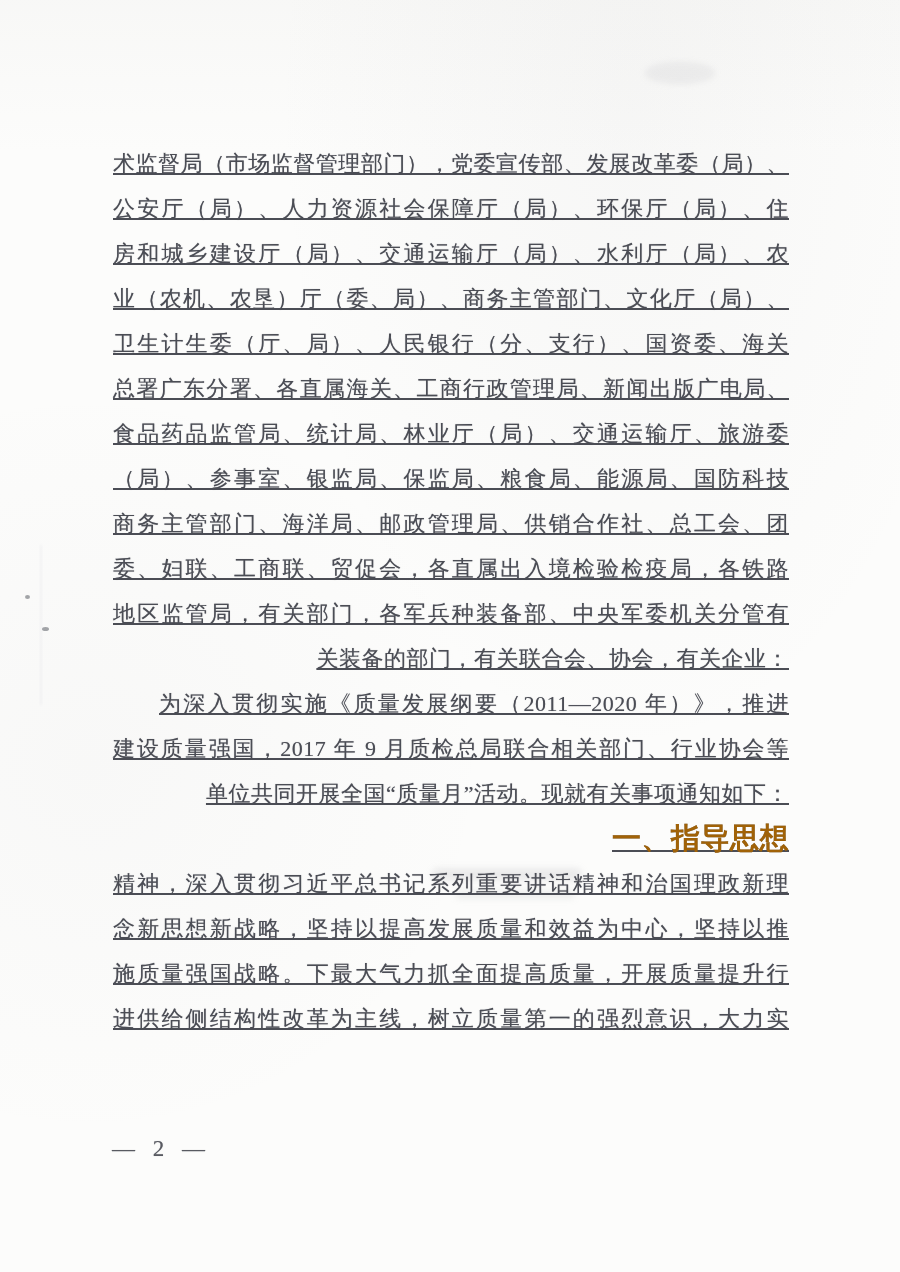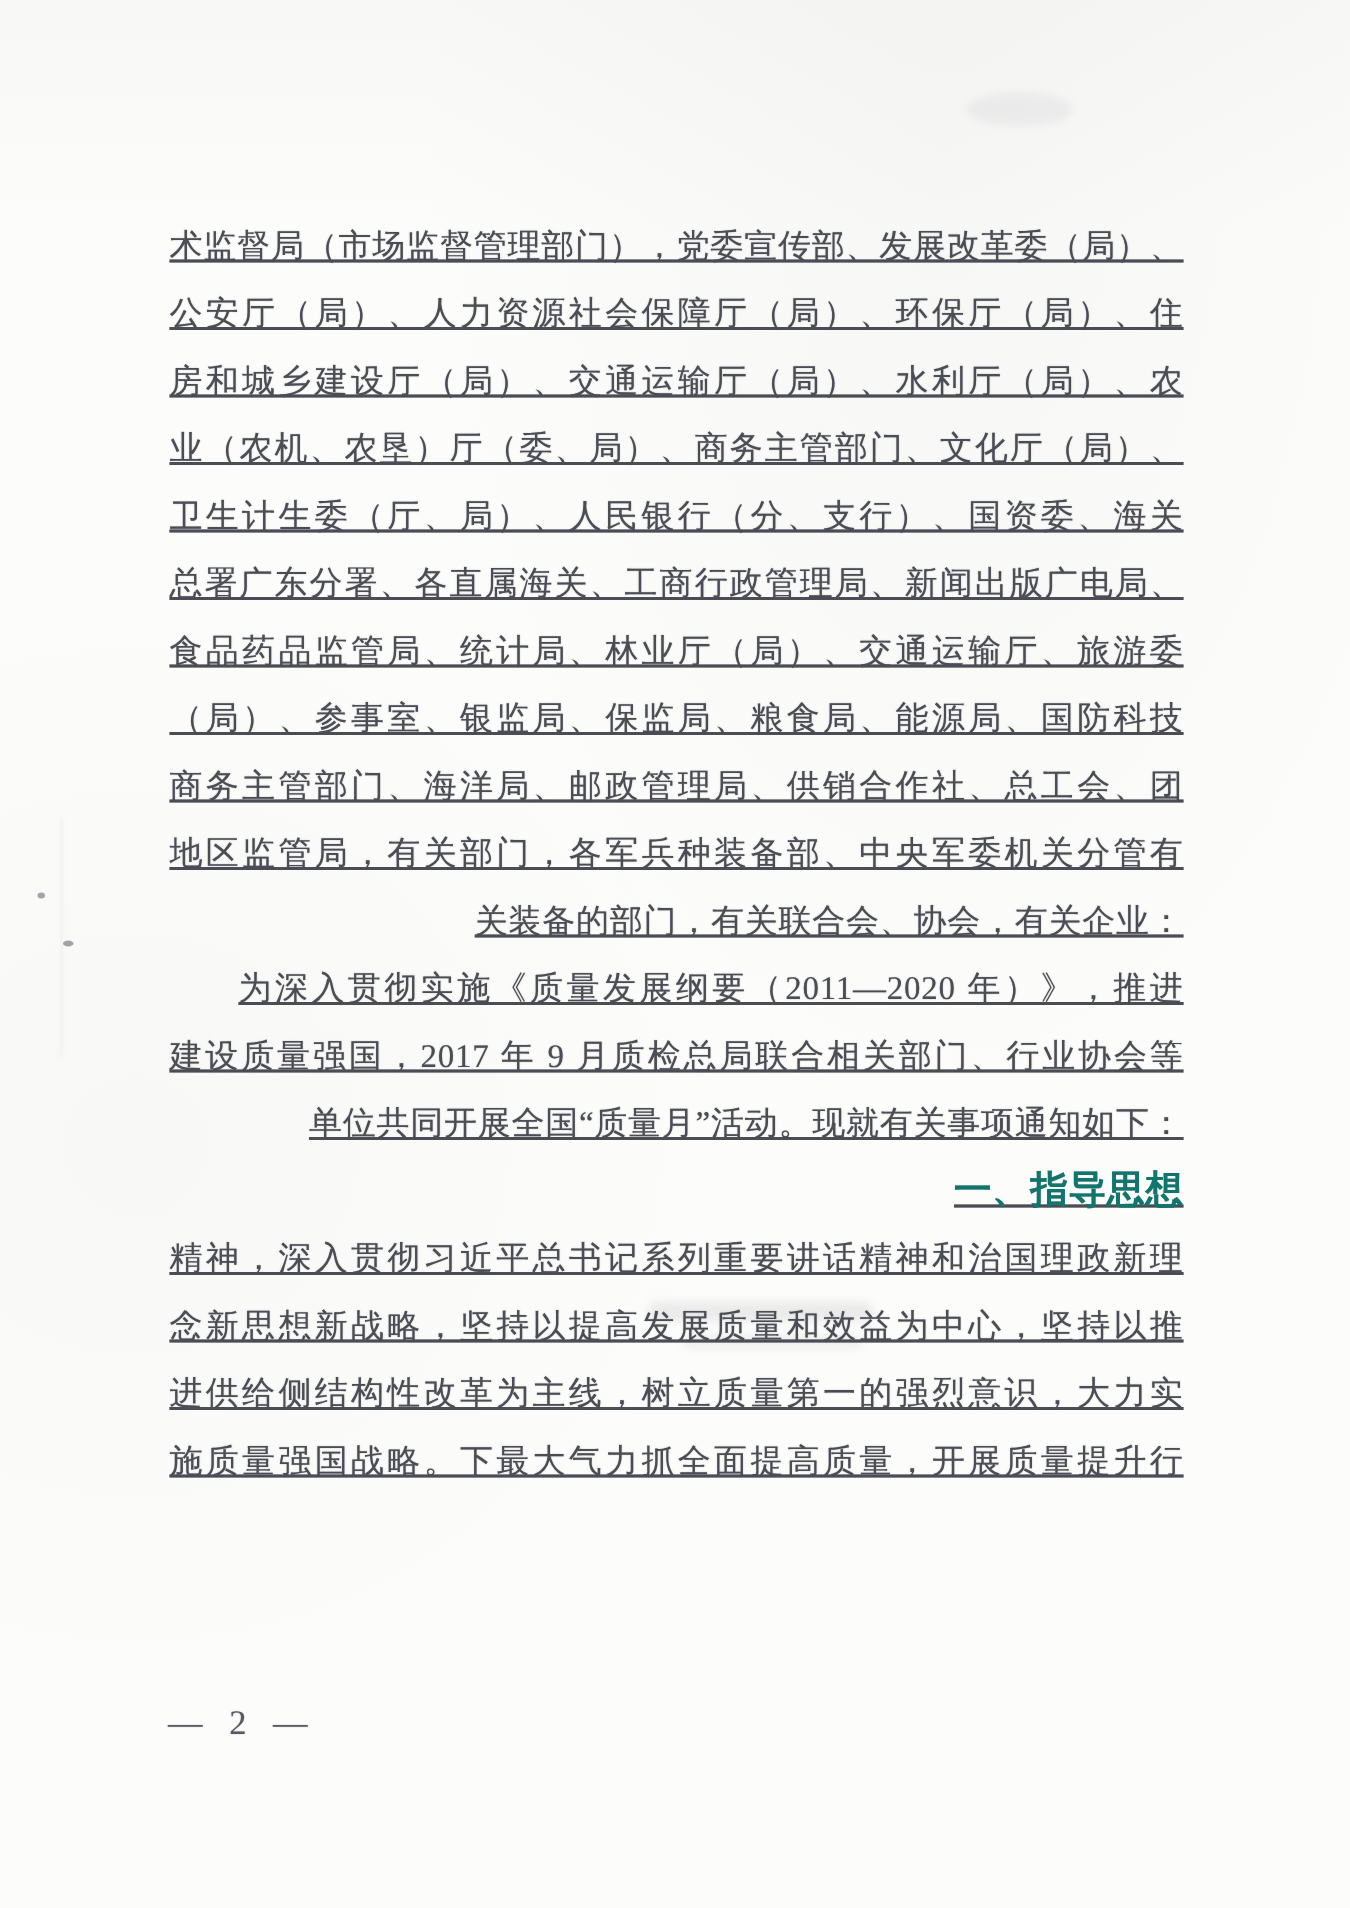--- a/index.html
+++ b/index.html
@@ -50,22 +50,22 @@
   }
   .line.left {
     text-align: right;
   }
   .line.indent {
     padding-left: 46px;
   }
   .line.heading {
     font-family: "Liberation Sans", "DejaVu Sans", sans-serif;
     font-weight: bold;
-    font-size: 25px;
-    color: #0f766e;
+    font-size: 29px;
+    color: #a16207;
     text-shadow: 0 0 0.5px rgba(62,64,70,0.6);
   }
   .page-number {
     position: absolute;
     left: 112px;
     top: 1134px;
     font-size: 23px;
     line-height: 30px;
     color: #585a61;
     letter-spacing: 6px;
@@ -123,26 +123,27 @@
   <div class="textblock" id="textblock">
       <div class="line justify">术监督局（市场监督管理部门），党委宣传部、发展改革委（局）、</div>
       <div class="line justify">公安厅（局）、人力资源社会保障厅（局）、环保厅（局）、住</div>
       <div class="line justify">房和城乡建设厅（局）、交通运输厅（局）、水利厅（局）、农</div>
       <div class="line justify">业（农机、农垦）厅（委、局）、商务主管部门、文化厅（局）、</div>
       <div class="line justify">卫生计生委（厅、局）、人民银行（分、支行）、国资委、海关</div>
       <div class="line justify">总署广东分署、各直属海关、工商行政管理局、新闻出版广电局、</div>
       <div class="line justify">食品药品监管局、统计局、林业厅（局）、交通运输厅、旅游委</div>
       <div class="line justify">（局）、参事室、银监局、保监局、粮食局、能源局、国防科技</div>
       <div class="line justify">商务主管部门、海洋局、邮政管理局、供销合作社、总工会、团</div>
+      <div class="line justify">委、妇联、工商联、贸促会，各直属出入境检验检疫局，各铁路</div>
       <div class="line justify">地区监管局，有关部门，各军兵种装备部、中央军委机关分管有</div>
       <div class="line left">关装备的部门，有关联合会、协会，有关企业：</div>
       <div class="line justify indent">为深入贯彻实施《质量发展纲要（2011—2020 年）》，推进</div>
       <div class="line justify">建设质量强国，2017 年 9 月质检总局联合相关部门、行业协会等</div>
       <div class="line left">单位共同开展全国“质量月”活动。现就有关事项通知如下：</div>
       <div class="line left indent heading">一、指导思想</div>
       <div class="line justify">精神，深入贯彻习近平总书记系列重要讲话精神和治国理政新理</div>
       <div class="line justify">念新思想新战略，坚持以提高发展质量和效益为中心，坚持以推</div>
+      <div class="line justify">施质量强国战略。下最大气力抓全面提高质量，开展质量提升行</div>
       <div class="line justify">进供给侧结构性改革为主线，树立质量第一的强烈意识，大力实</div>
-      <div class="line justify">施质量强国战略。下最大气力抓全面提高质量，开展质量提升行</div>
     </div>
 
   <div class="page-number">— 2 —</div>
 </div>
 
 </body></html>

